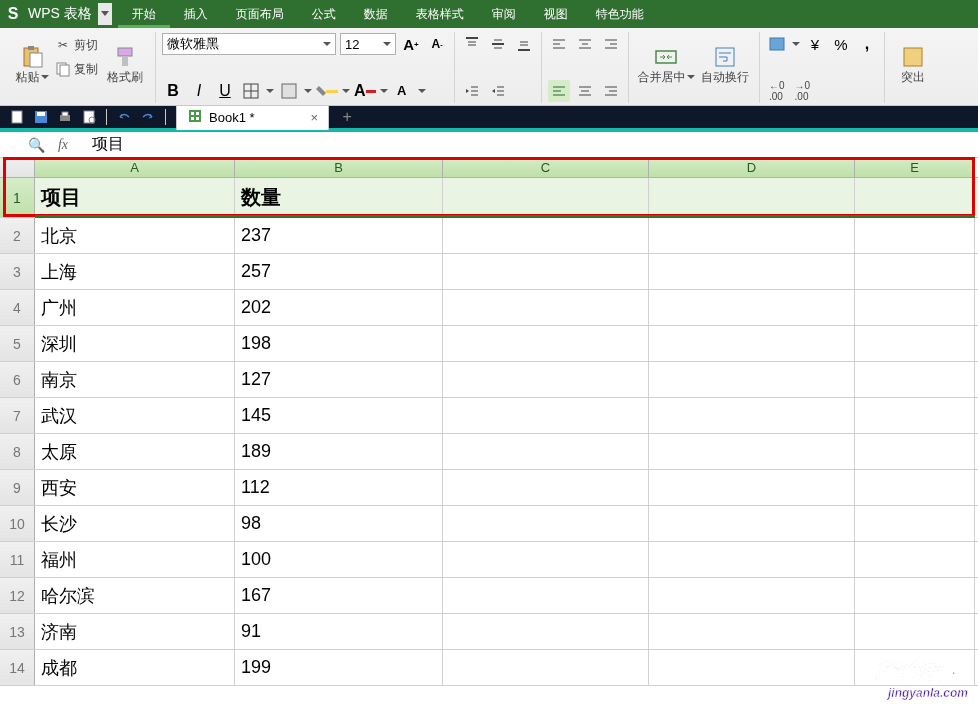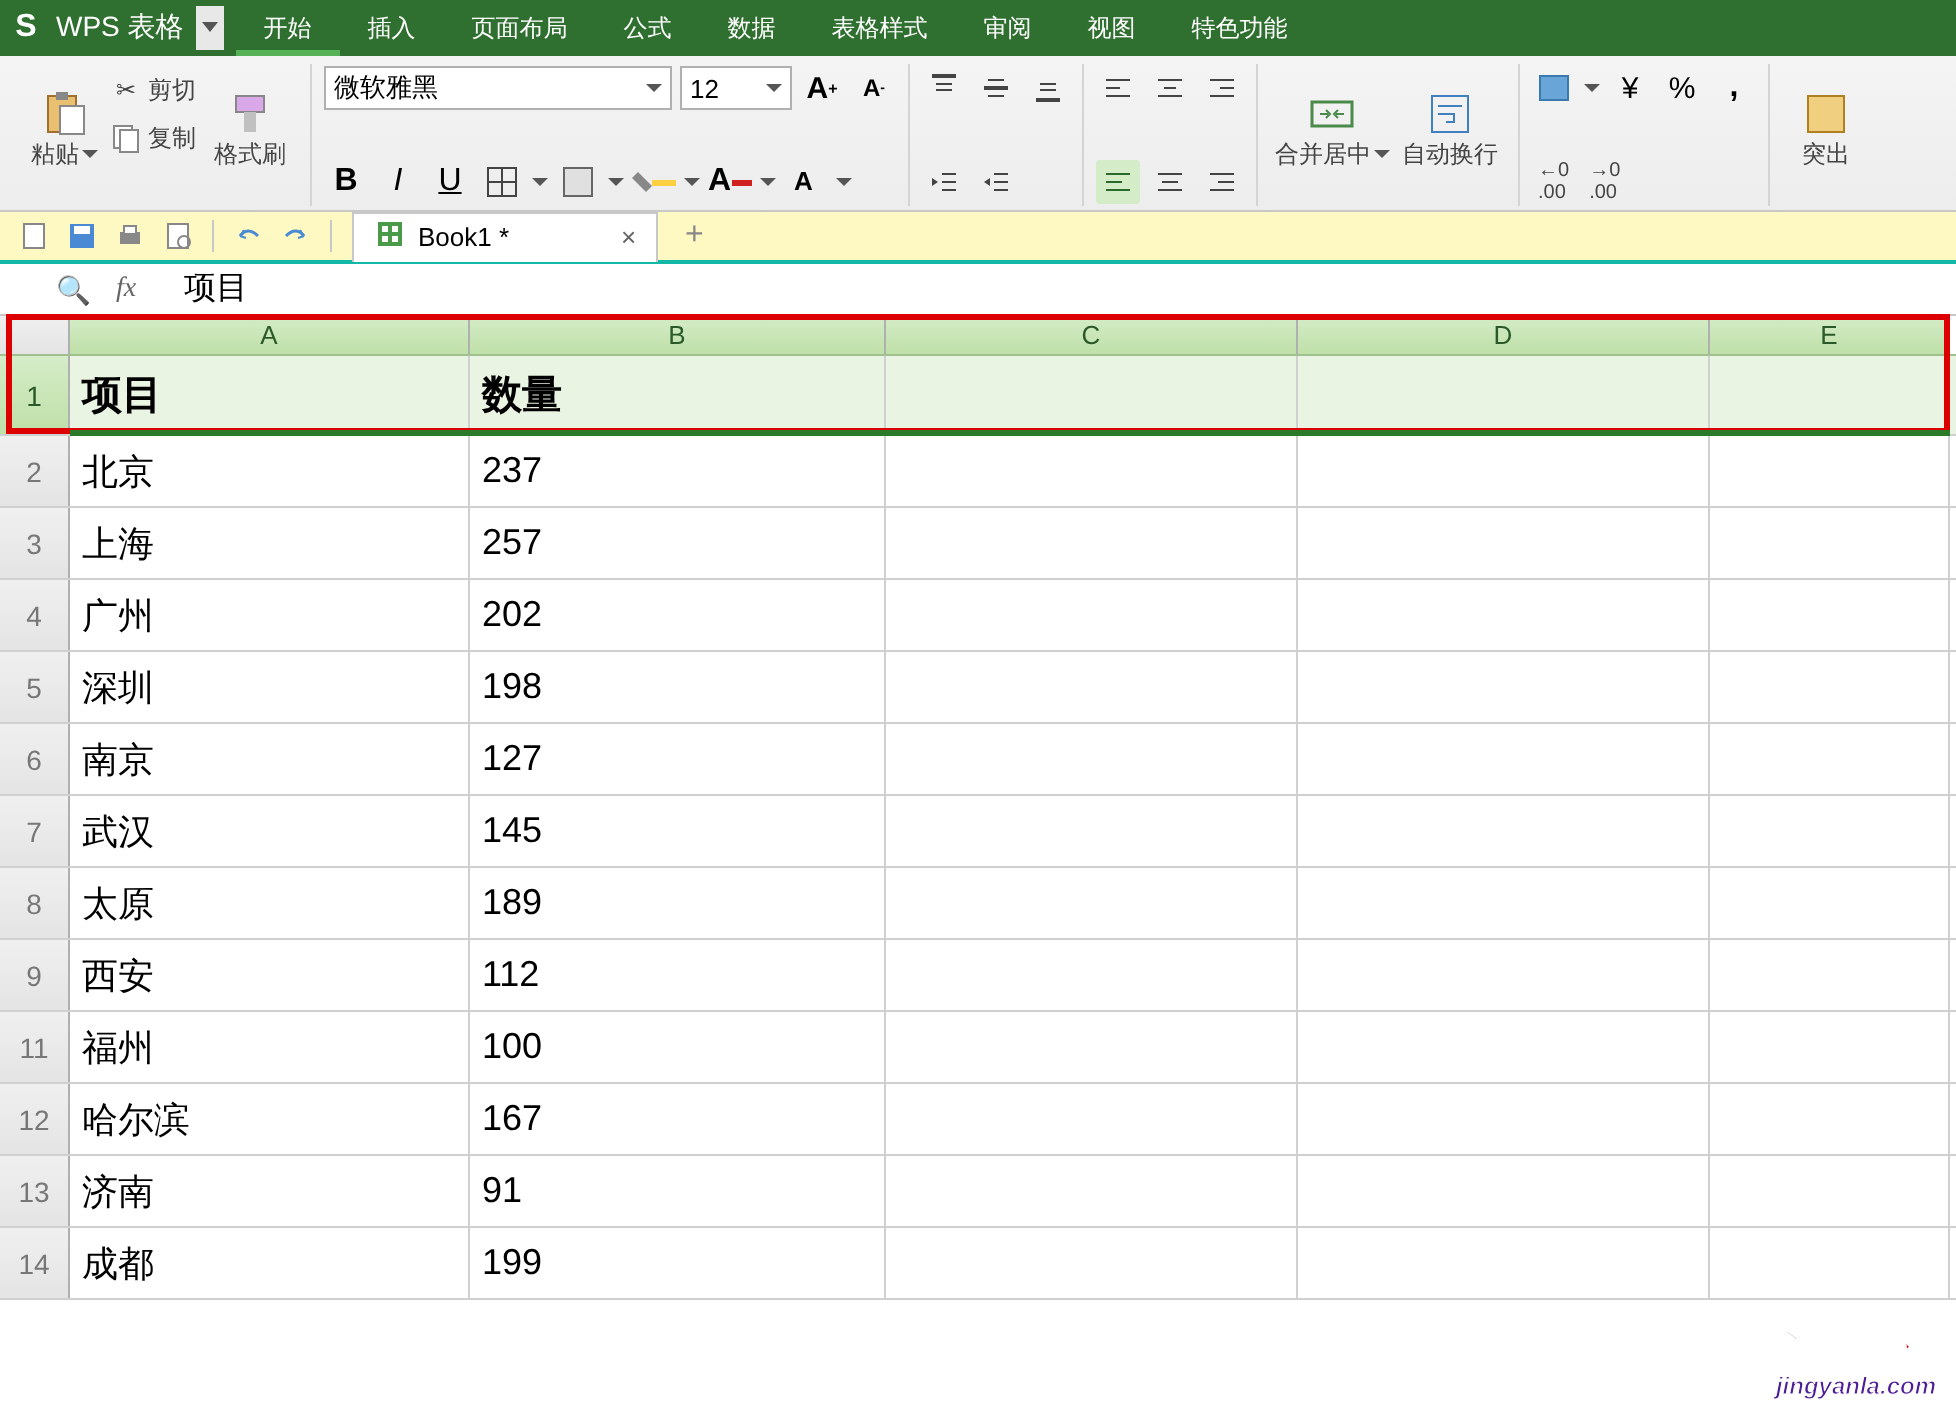--- a/index.html
+++ b/index.html
@@ -24,21 +24,21 @@
 .bigbtn .lbl { font-size:12px; color:#444; display:flex; align-items:center; gap:1px; }
 .smbtn { display:flex; align-items:center; gap:3px; font-size:12px; color:#444; cursor:pointer; padding:0 3px; height:22px; }
 .smbtn .ic { width:16px; height:16px; display:flex; align-items:center; justify-content:center; }
 .iconbtn { width:22px; height:22px; display:flex; align-items:center; justify-content:center; cursor:pointer; border-radius:2px; }
 .fontsel { width:174px; height:22px; border:1px solid #b0b0b0; background:#fff; font-size:13px; padding:0 4px; display:flex; align-items:center; justify-content:space-between;gap:16px; }
 .sizesel { width:56px; height:22px; border:1px solid #b0b0b0; background:#fff; font-size:13px; padding:0 4px; display:flex; align-items:center; justify-content:space-between; }
 .dd-arrow { width:0; height:0; border-left:4px solid transparent; border-right:4px solid transparent; border-top:4px solid #555; }
 .colorbar { width:18px; height:3px; }
 
 
-.qat { height:26px; background:#fef9c3; border-bottom:2px solid #14b8a6; display:flex; align-items:center; padding:0 6px; gap:2px; }
+.qat { height:26px; background:#0f172a; border-bottom:4px solid #14b8a6; display:flex; align-items:center; padding:0 6px; gap:2px; }
 .qat .sep { width:1px; height:16px; background:#c8c8c8; margin:0 4px; }
 .workbook-tab { display:flex; align-items:center; padding:0 10px; height:25px; background:#fff; border:1px solid #c8c8c8; border-bottom:none; margin-left:4px; font-size:13px; gap:6px; }
 .workbook-tab .close { margin-left:50px; color:#666; cursor:pointer; }
 .addtab { width:24px; height:24px; display:flex; align-items:center; justify-content:center; margin-left:4px; color:#888; cursor:pointer; font-size:16px; }
 
 
 .namebar { height:26px; display:flex; align-items:center; border-bottom:1px solid #c8c8c8; }
 .namebox { width:150px; height:24px; border:1px solid #c0c0c0; font-size:14px; padding:0 6px; display:flex; align-items:center; justify-content:space-between; margin:0 6px 0 30px; }
 .namebar .fx-area { display:flex; align-items:center; gap:8px; padding-left:28px; font-size:14px; }
 .namebar .fx-area .ficon { width:18px; height:18px; display:flex; align-items:center; justify-content:center; color:#666; cursor:pointer; }
@@ -475,20 +475,28 @@
       </div>
       <div class="gridrow">
         <div class="rh">9</div>
         <div class="cell w-a">西安</div>
         <div class="cell w-b">112</div>
         <div class="cell w-c"></div>
         <div class="cell w-d"></div>
         <div class="cell w-e"></div>
       </div>
       <div class="gridrow">
+        <div class="rh">10</div>
+        <div class="cell w-a">长沙</div>
+        <div class="cell w-b">98</div>
+        <div class="cell w-c"></div>
+        <div class="cell w-d"></div>
+        <div class="cell w-e"></div>
+      </div>
+      <div class="gridrow">
         <div class="rh">11</div>
         <div class="cell w-a">福州</div>
         <div class="cell w-b">100</div>
         <div class="cell w-c"></div>
         <div class="cell w-d"></div>
         <div class="cell w-e"></div>
       </div>
       <div class="gridrow">
         <div class="rh">12</div>
         <div class="cell w-a">哈尔滨</div>

